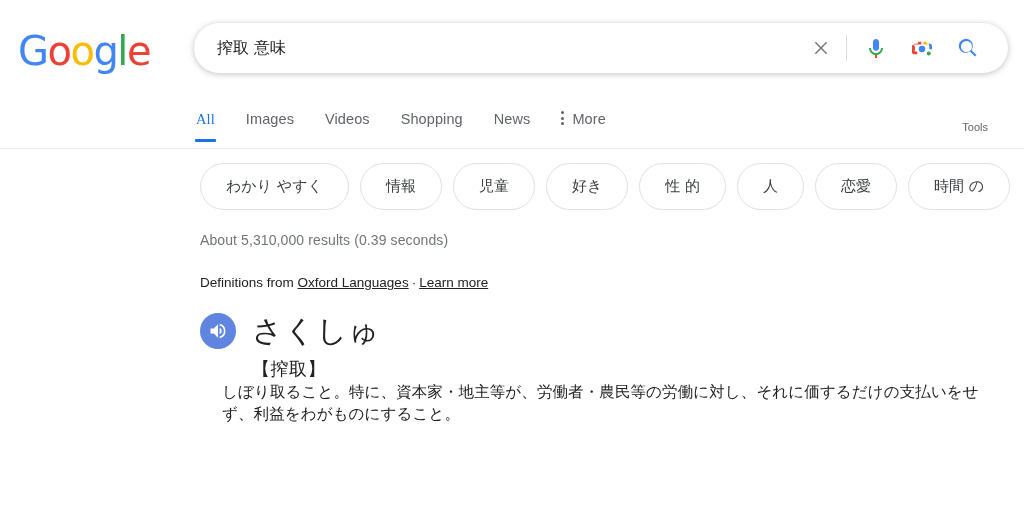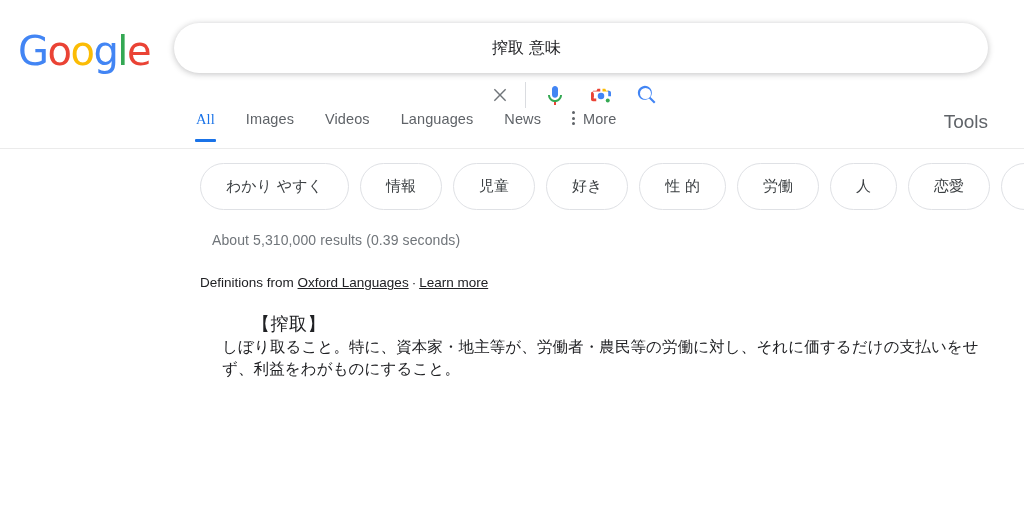--- a/index.html
+++ b/index.html
@@ -34,31 +34,30 @@
   }
   .logo span { display: inline; }
   .l-b { color: #4285F4; }
   .l-r { color: #EA4335; }
   .l-y { color: #FBBC05; }
   .l-g { color: #34A853; }
 
   
   .searchbar {
     position: absolute;
-    left: 174px;
+    left: 194px;
     top: 23px;
     width: 814px;
     height: 50px;
     border-radius: 25px;
     background: #fff;
     border: 1px solid transparent;
     box-shadow: 0 1px 6px rgba(32,33,36,.28);
     display: flex;
     align-items: center;
-    flex-direction: column;
   }
   .search-input {
     flex: 1 1 auto;
     border: none;
     outline: none;
     background: transparent;
     font-family: "DejaVu Sans", "Liberation Sans", sans-serif;
     font-size: 16px;
     color: #202124;
     padding: 0 0 0 22px;
@@ -138,22 +137,22 @@
   }
   .kebab i {
     width: 3px; height: 3px;
     border-radius: 50%;
     background: #5f6368;
     display: block;
   }
   .tools {
     position: absolute;
     right: 36px;
-    top: 14px;
-    font-size: 19px;
+    top: 24px;
+    font-size: 11px;
     color: #5f6368;
     cursor: pointer;
   }
 
   
   .chips {
     position: absolute;
     left: 200px;
     top: 163px;
     display: flex;
@@ -180,21 +179,21 @@
   .content {
     position: absolute;
     left: 200px;
     top: 232px;
     width: 800px;
   }
   .result-stats {
     font-size: 14px;
     color: #70757a;
     letter-spacing: .1px;
-    margin: 0 0 27px 12px;
+    margin: 0 0 27px 0;
   }
   .definitions-src {
     font-size: 13.5px;
     color: #202124;
     margin: 0 0 22px 0;
   }
   .definitions-src a {
     color: #202124;
     text-decoration: underline;
     cursor: pointer;
@@ -299,52 +298,59 @@
       </button>
     </div>
   </div>
 </div>
 
 <div class="navwrap">
   <div class="navtabs">
     <div class="tab active">All</div>
     <div class="tab">Images</div>
     <div class="tab">Videos</div>
-    <div class="tab">Languages</div>
+    <div class="tab">Shopping</div>
     <div class="tab">News</div>
     <div class="tab tab-more">
       <span class="kebab">
           <i></i>
           <i></i>
           <i></i>
         </span>
       <span>More</span>
     </div>
   </div>
   <div class="tools">Tools</div>
 </div>
 
 <div class="chips">
   <div class="chip">わかり やすく</div>
   <div class="chip">情報</div>
   <div class="chip">児童</div>
   <div class="chip">好き</div>
   <div class="chip">性 的</div>
-  <div class="chip">労働</div>
   <div class="chip">人</div>
   <div class="chip">恋愛</div>
   <div class="chip">時間 の</div>
 </div>
 
 <div class="content">
 
   <div class="result-stats">About 5,310,000 results (0.39 seconds)</div>
 
   <div class="definitions-src">
     <span>Definitions from </span><a>Oxford Languages</a><span class="dot-sep">·</span><a>Learn more</a>
   </div>
 
+  <div class="word-row">
+    <div class="speaker" title="Listen">
+      <svg width="20" height="20" viewBox="0 0 24 24" aria-hidden="true">
+        <path fill="#ffffff" d="M3 9v6h4l5 5V4L7 9H3zm13.5 3A4.5 4.5 0 0 0 14 7.97v8.05A4.47 4.47 0 0 0 16.5 12zM14 3.23v2.06a6.99 6.99 0 0 1 0 13.42v2.06A9 9 0 0 0 14 3.23z"></path>
+      </svg>
+    </div>
+    <div class="word-kana">さくしゅ</div>
+  </div>
 
   <div class="word-kanji">【搾取】</div>
 
 
   <div class="meaning">しぼり取ること。特に、資本家・地主等が、労働者・農民等の労働に対し、それに価するだけの支払いをせず、利益をわがものにすること。</div>
 </div>
 
 </body></html>

